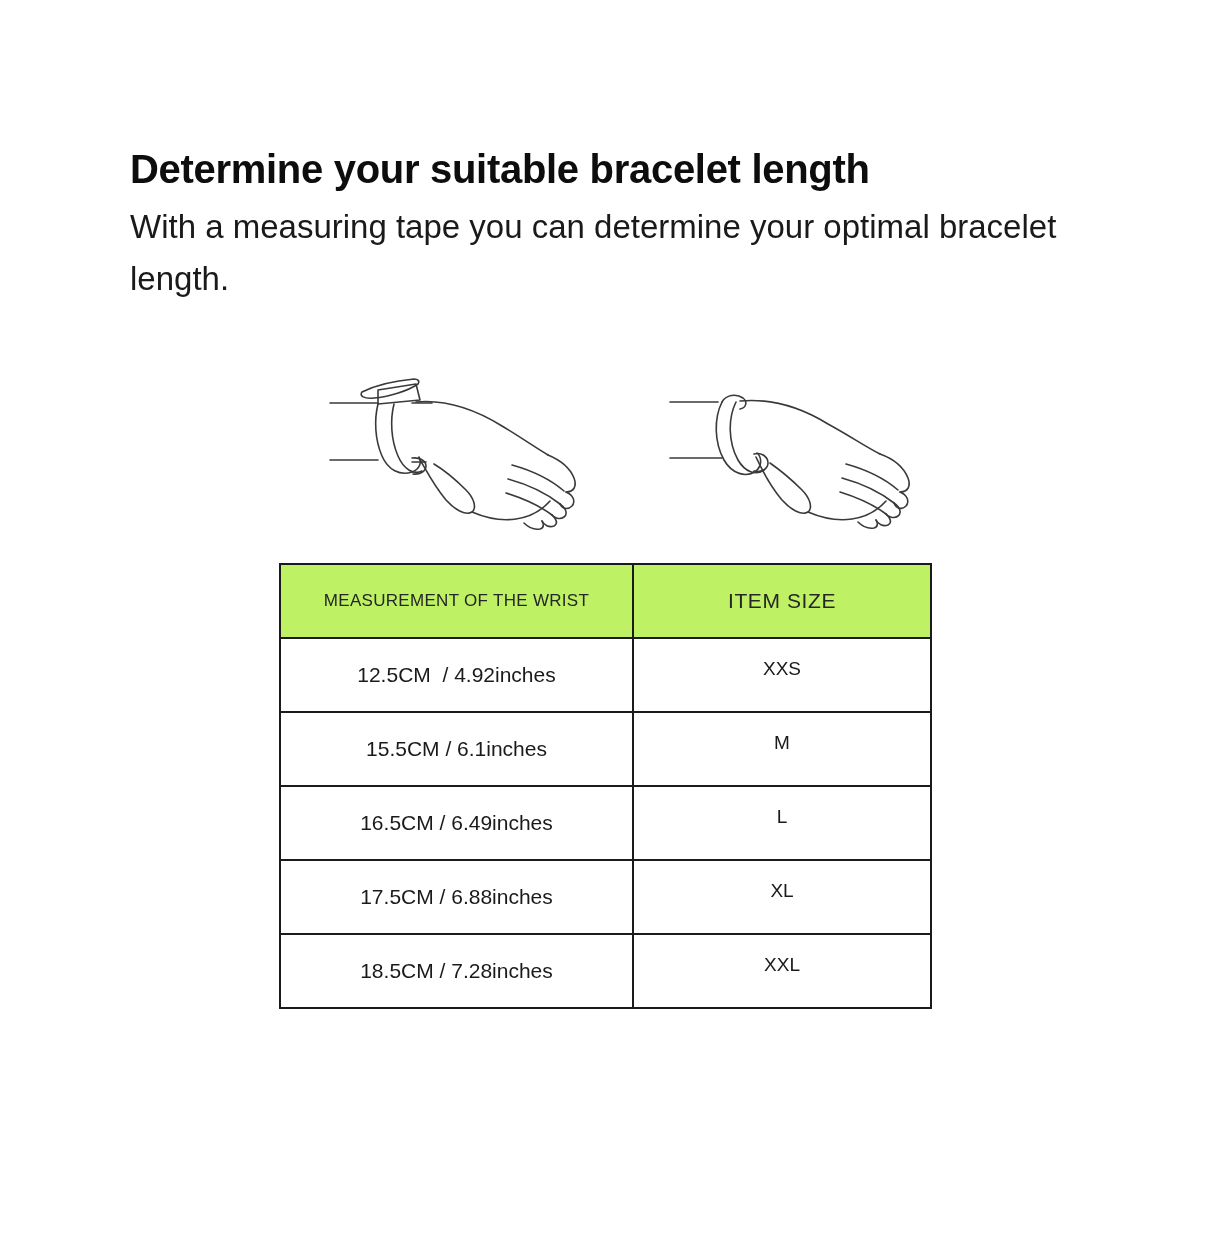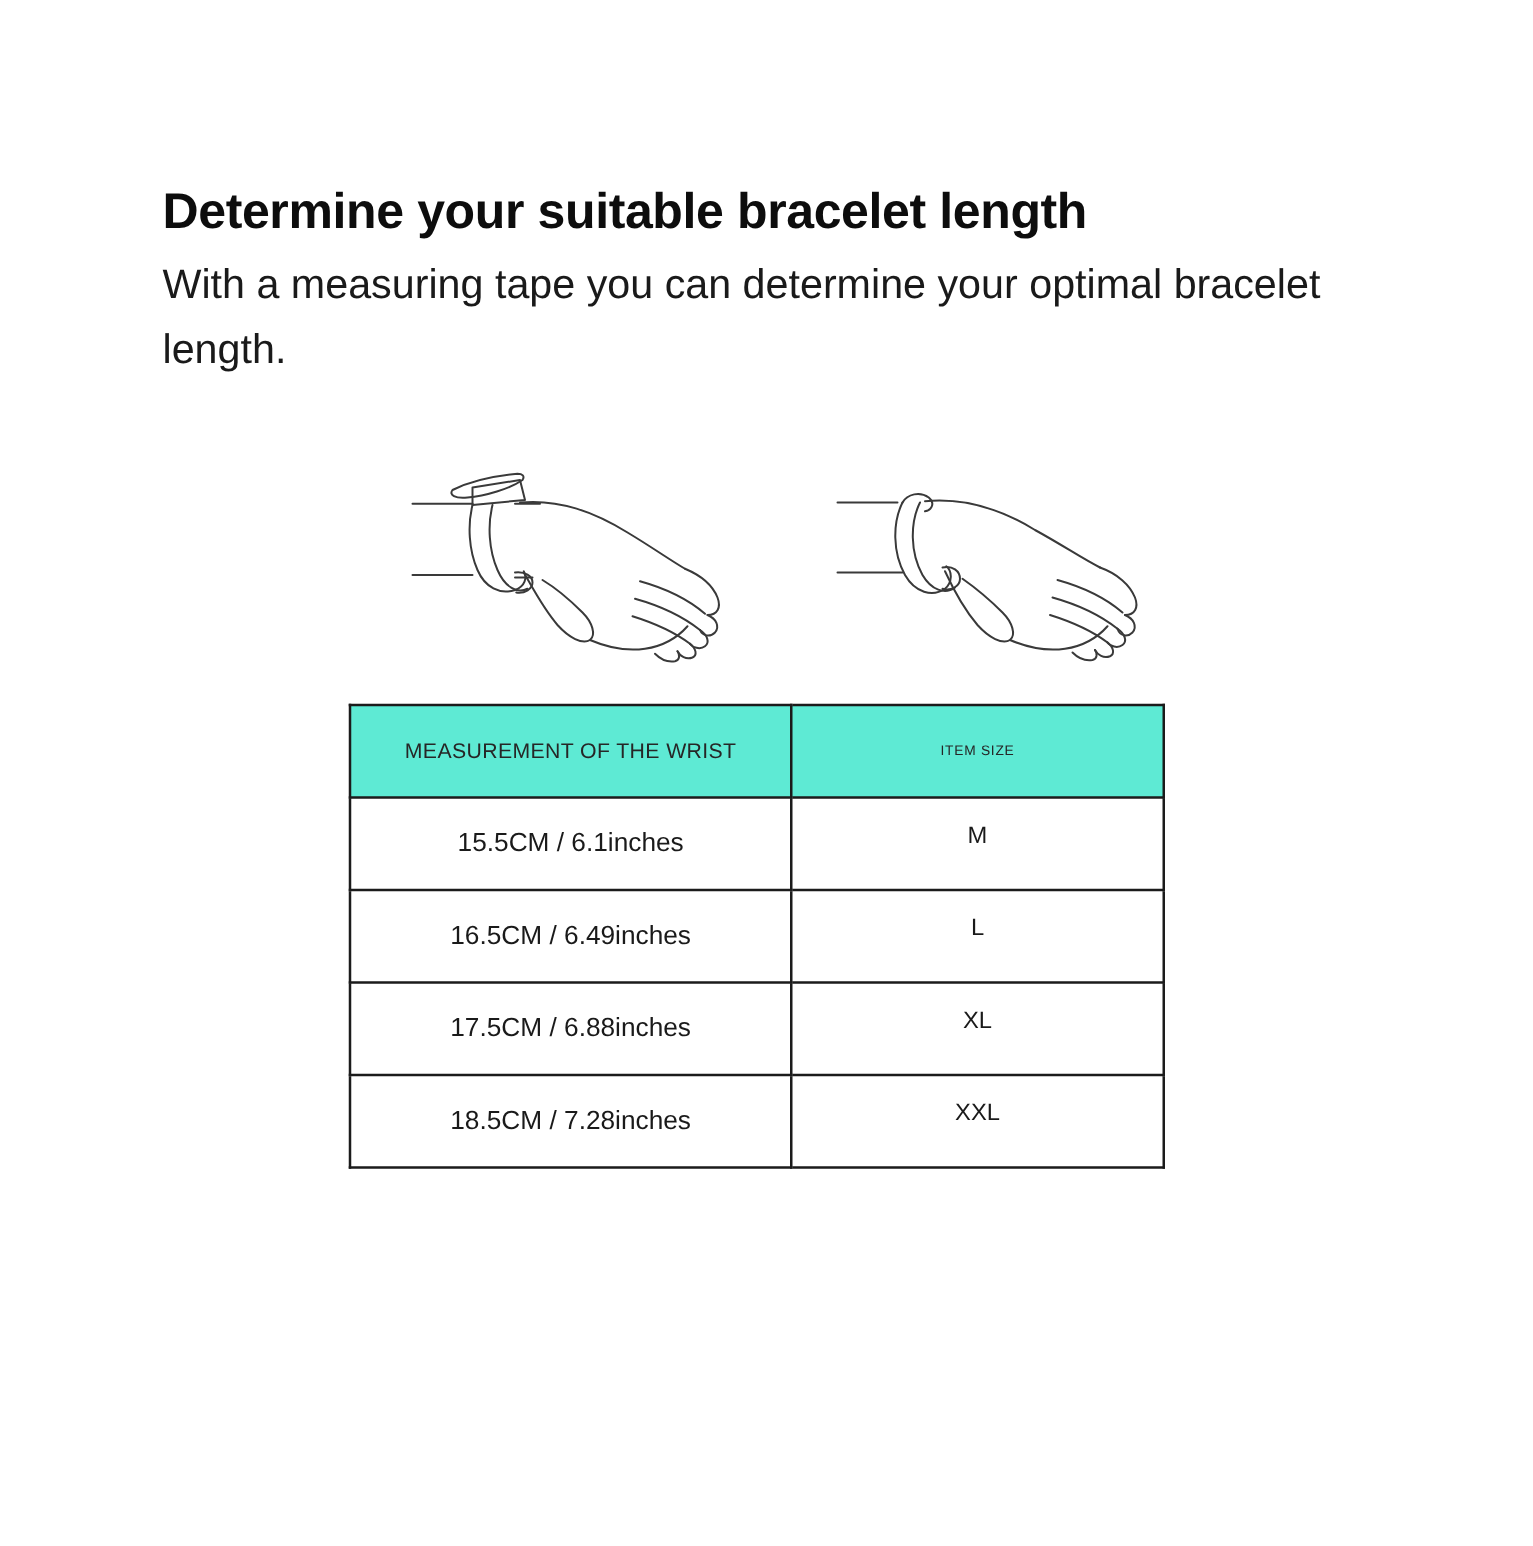--- a/index.html
+++ b/index.html
@@ -84,30 +84,30 @@
   table.size-table th,
   table.size-table td {
     border: 2px solid #1b1b1b;
     text-align: center;
     vertical-align: middle;
     padding: 0;
     height: 74px;
     box-sizing: border-box;
   }
   table.size-table thead th {
-    background: #5eead4;
+    background: #bef264;
     font-weight: normal;
     color: #262626;
   }
   th.th-measure {
     font-size: 17px;
     letter-spacing: 0.3px;
   }
   th.th-size {
-    font-size: 11px;
+    font-size: 21px;
     letter-spacing: 0.6px;
   }
   table.size-table tbody td {
     background: #ffffff;
     font-size: 21px;
     color: #1a1a1a;
     white-space: pre;
   }
   table.size-table tbody td.cell-size {
     font-size: 19px;
@@ -206,20 +206,24 @@
         <col class="c-size">
       </colgroup>
       <thead>
         <tr>
           <th class="th-measure">MEASUREMENT OF THE WRIST</th>
           <th class="th-size">ITEM SIZE</th>
         </tr>
       </thead>
       <tbody>
         <tr>
+          <td class="cell-measure">12.5CM  / 4.92inches</td>
+          <td class="cell-size">XXS</td>
+        </tr>
+        <tr>
           <td class="cell-measure">15.5CM / 6.1inches</td>
           <td class="cell-size">M</td>
         </tr>
         <tr>
           <td class="cell-measure">16.5CM / 6.49inches</td>
           <td class="cell-size">L</td>
         </tr>
         <tr>
           <td class="cell-measure">17.5CM / 6.88inches</td>
           <td class="cell-size">XL</td>

